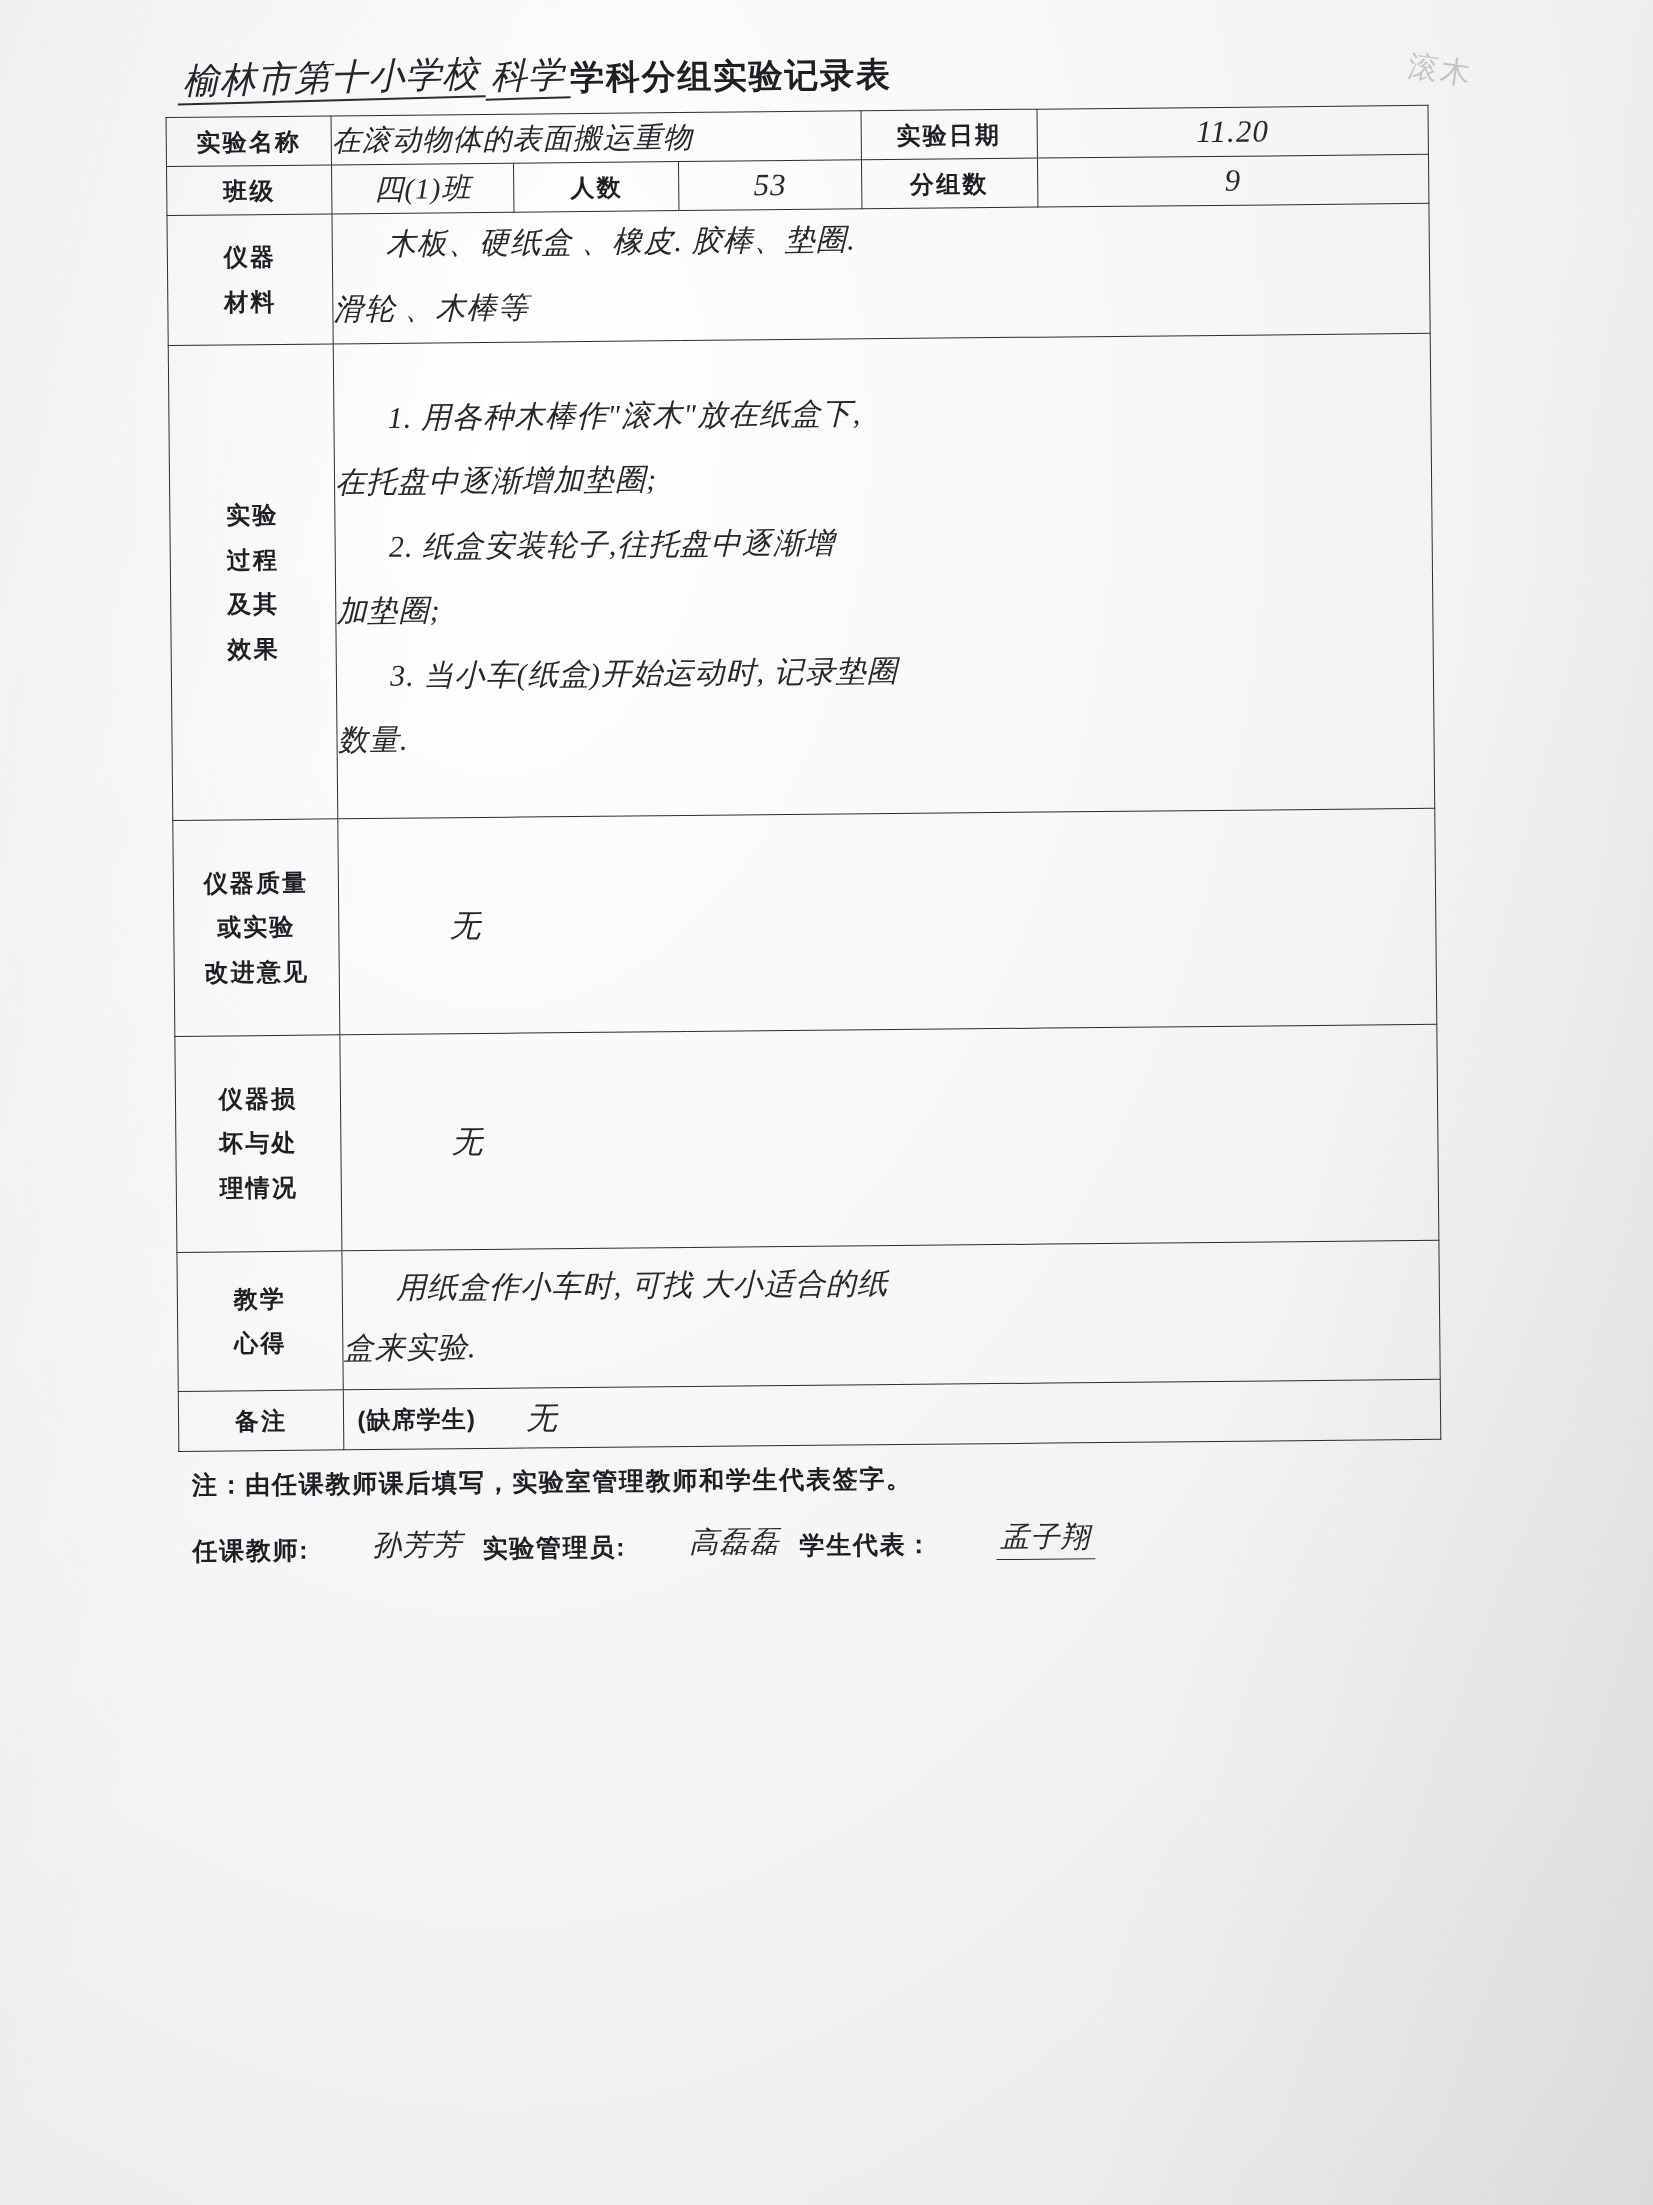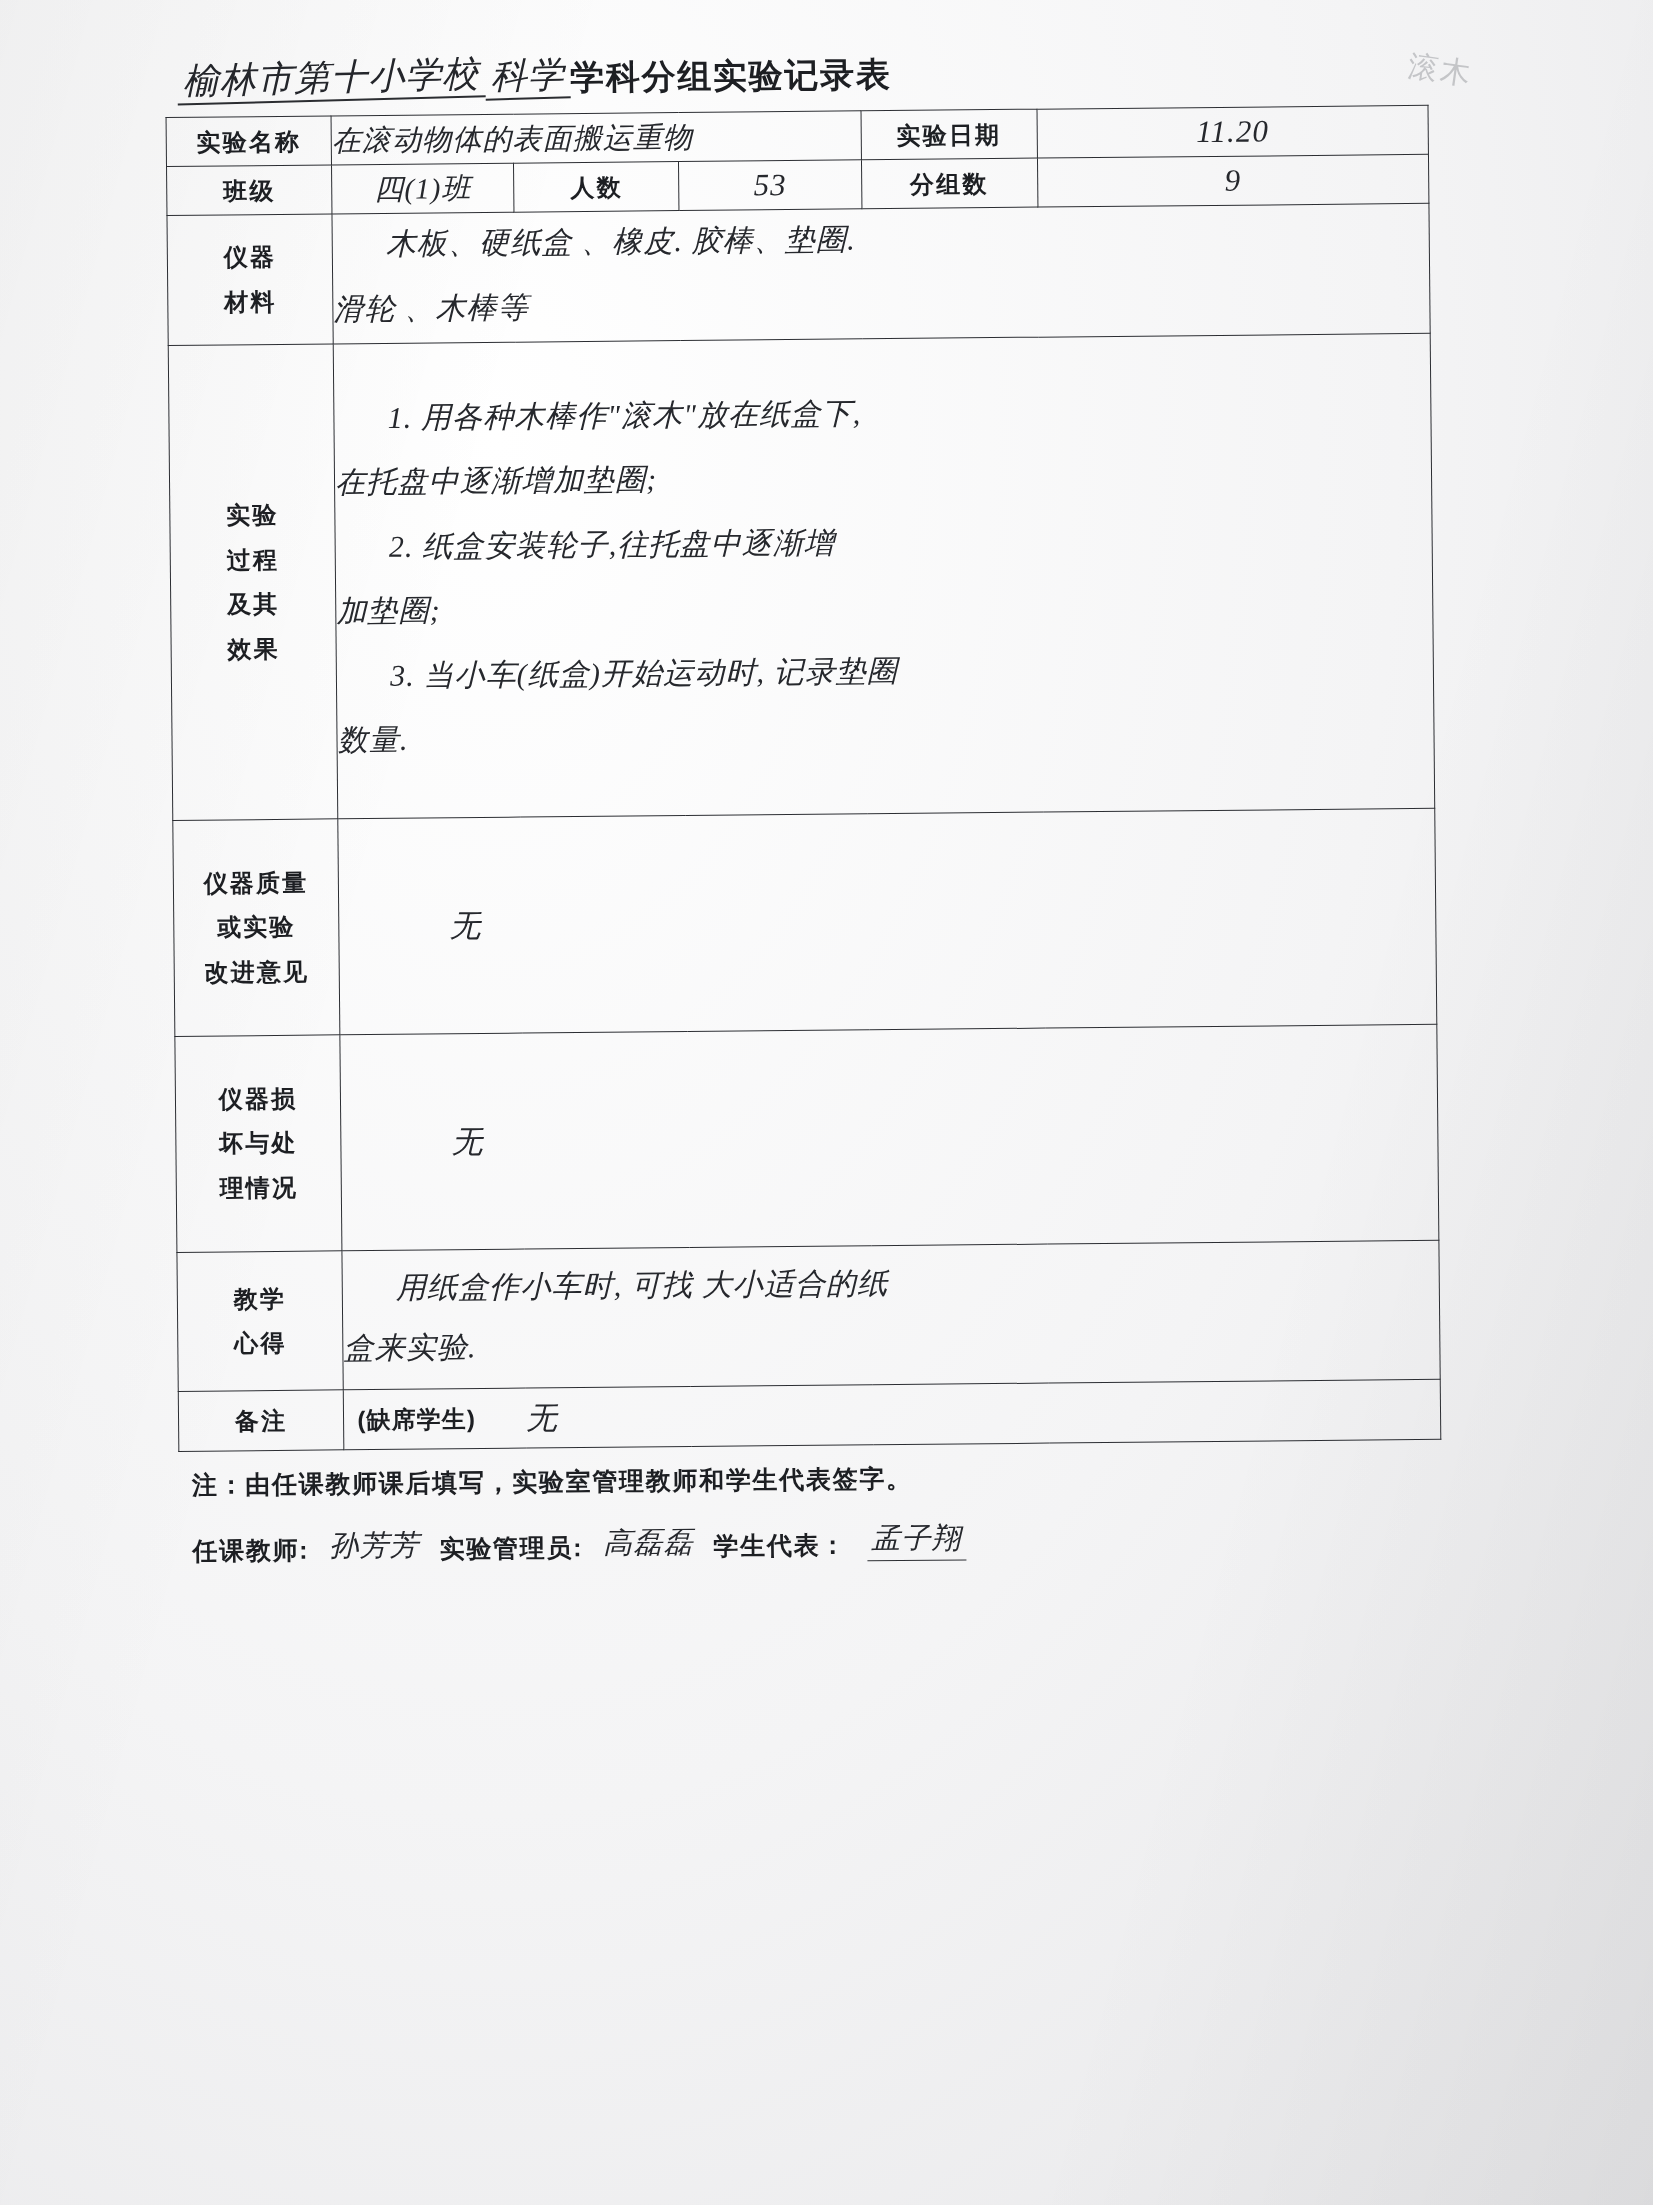--- a/index.html
+++ b/index.html
@@ -144,20 +144,21 @@
     color: #1d1f23;
     letter-spacing: 1.7px;
   }
   .sign-name {
     font-family: "Liberation Serif", serif;
     font-style: italic;
     font-weight: 400;
     font-size: 29px;
     color: #26282d;
     letter-spacing: 1.1px;
+    margin-left: 43px;
   }
   .sign-name.underlined {
     border-bottom: 1.7px solid #2c2e33;
     padding: 0 4.4px 1.7px 4.4px;
   }
 
   
   #ghost {
     position: absolute;
     right: 182px;

